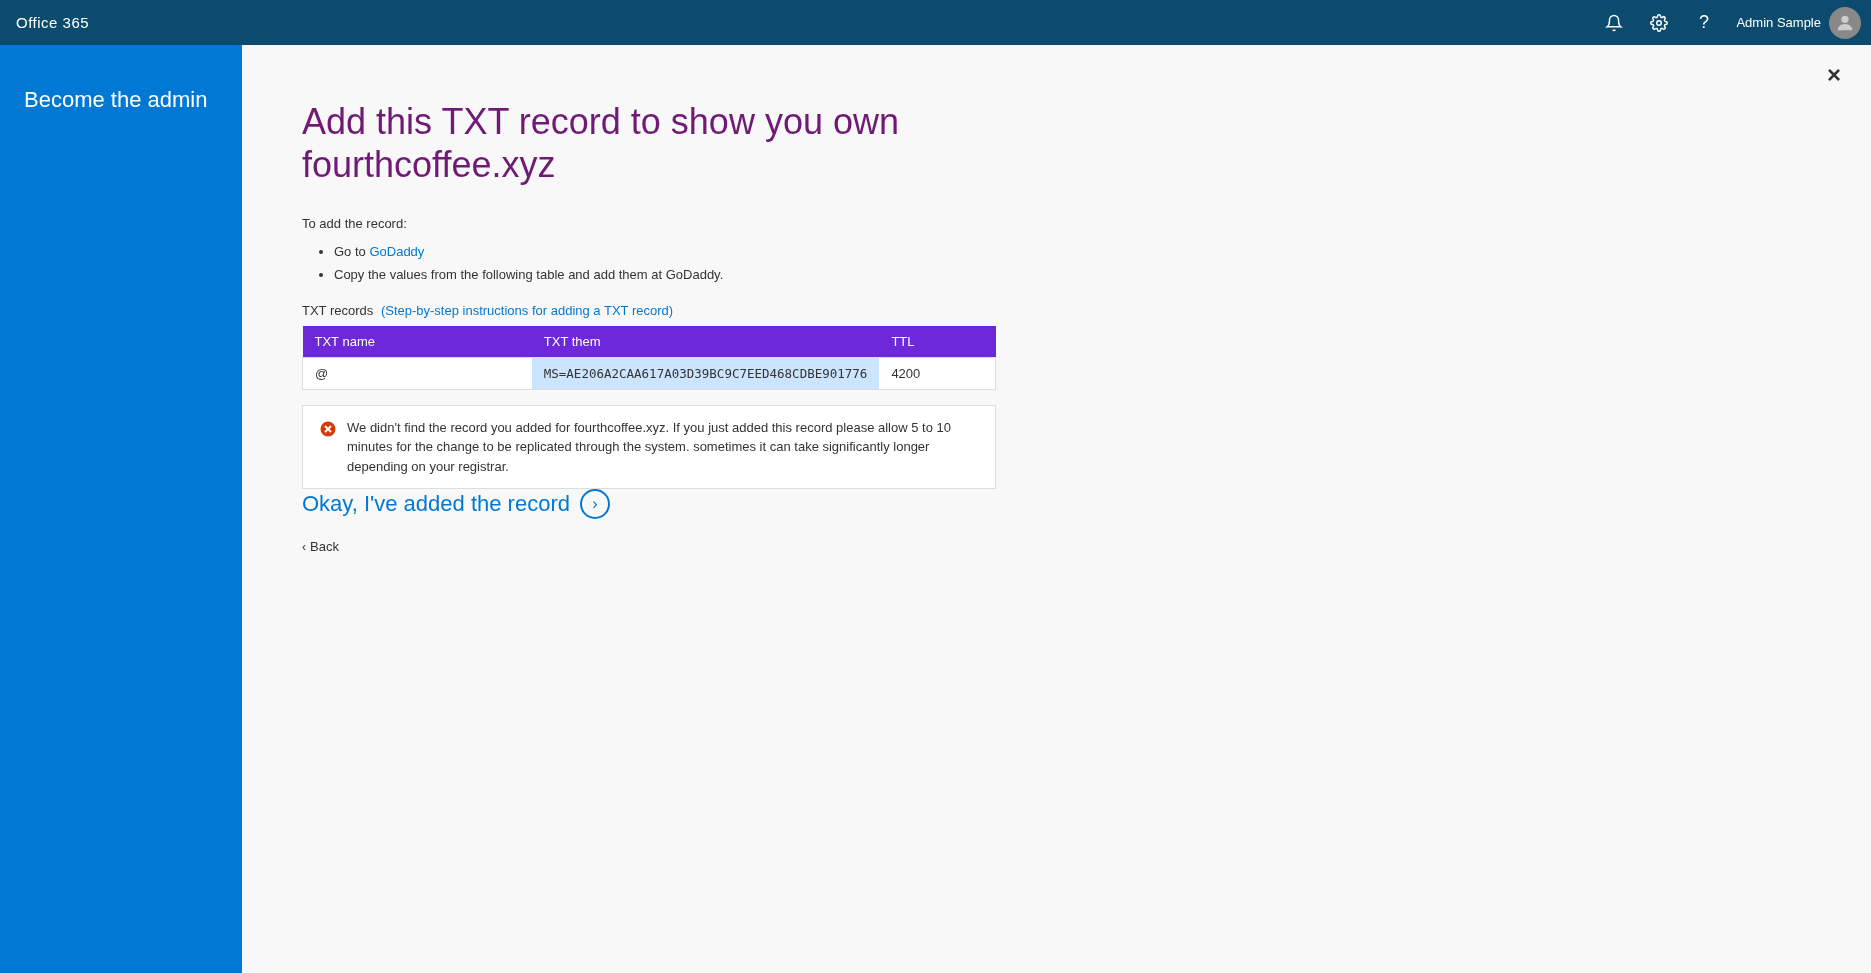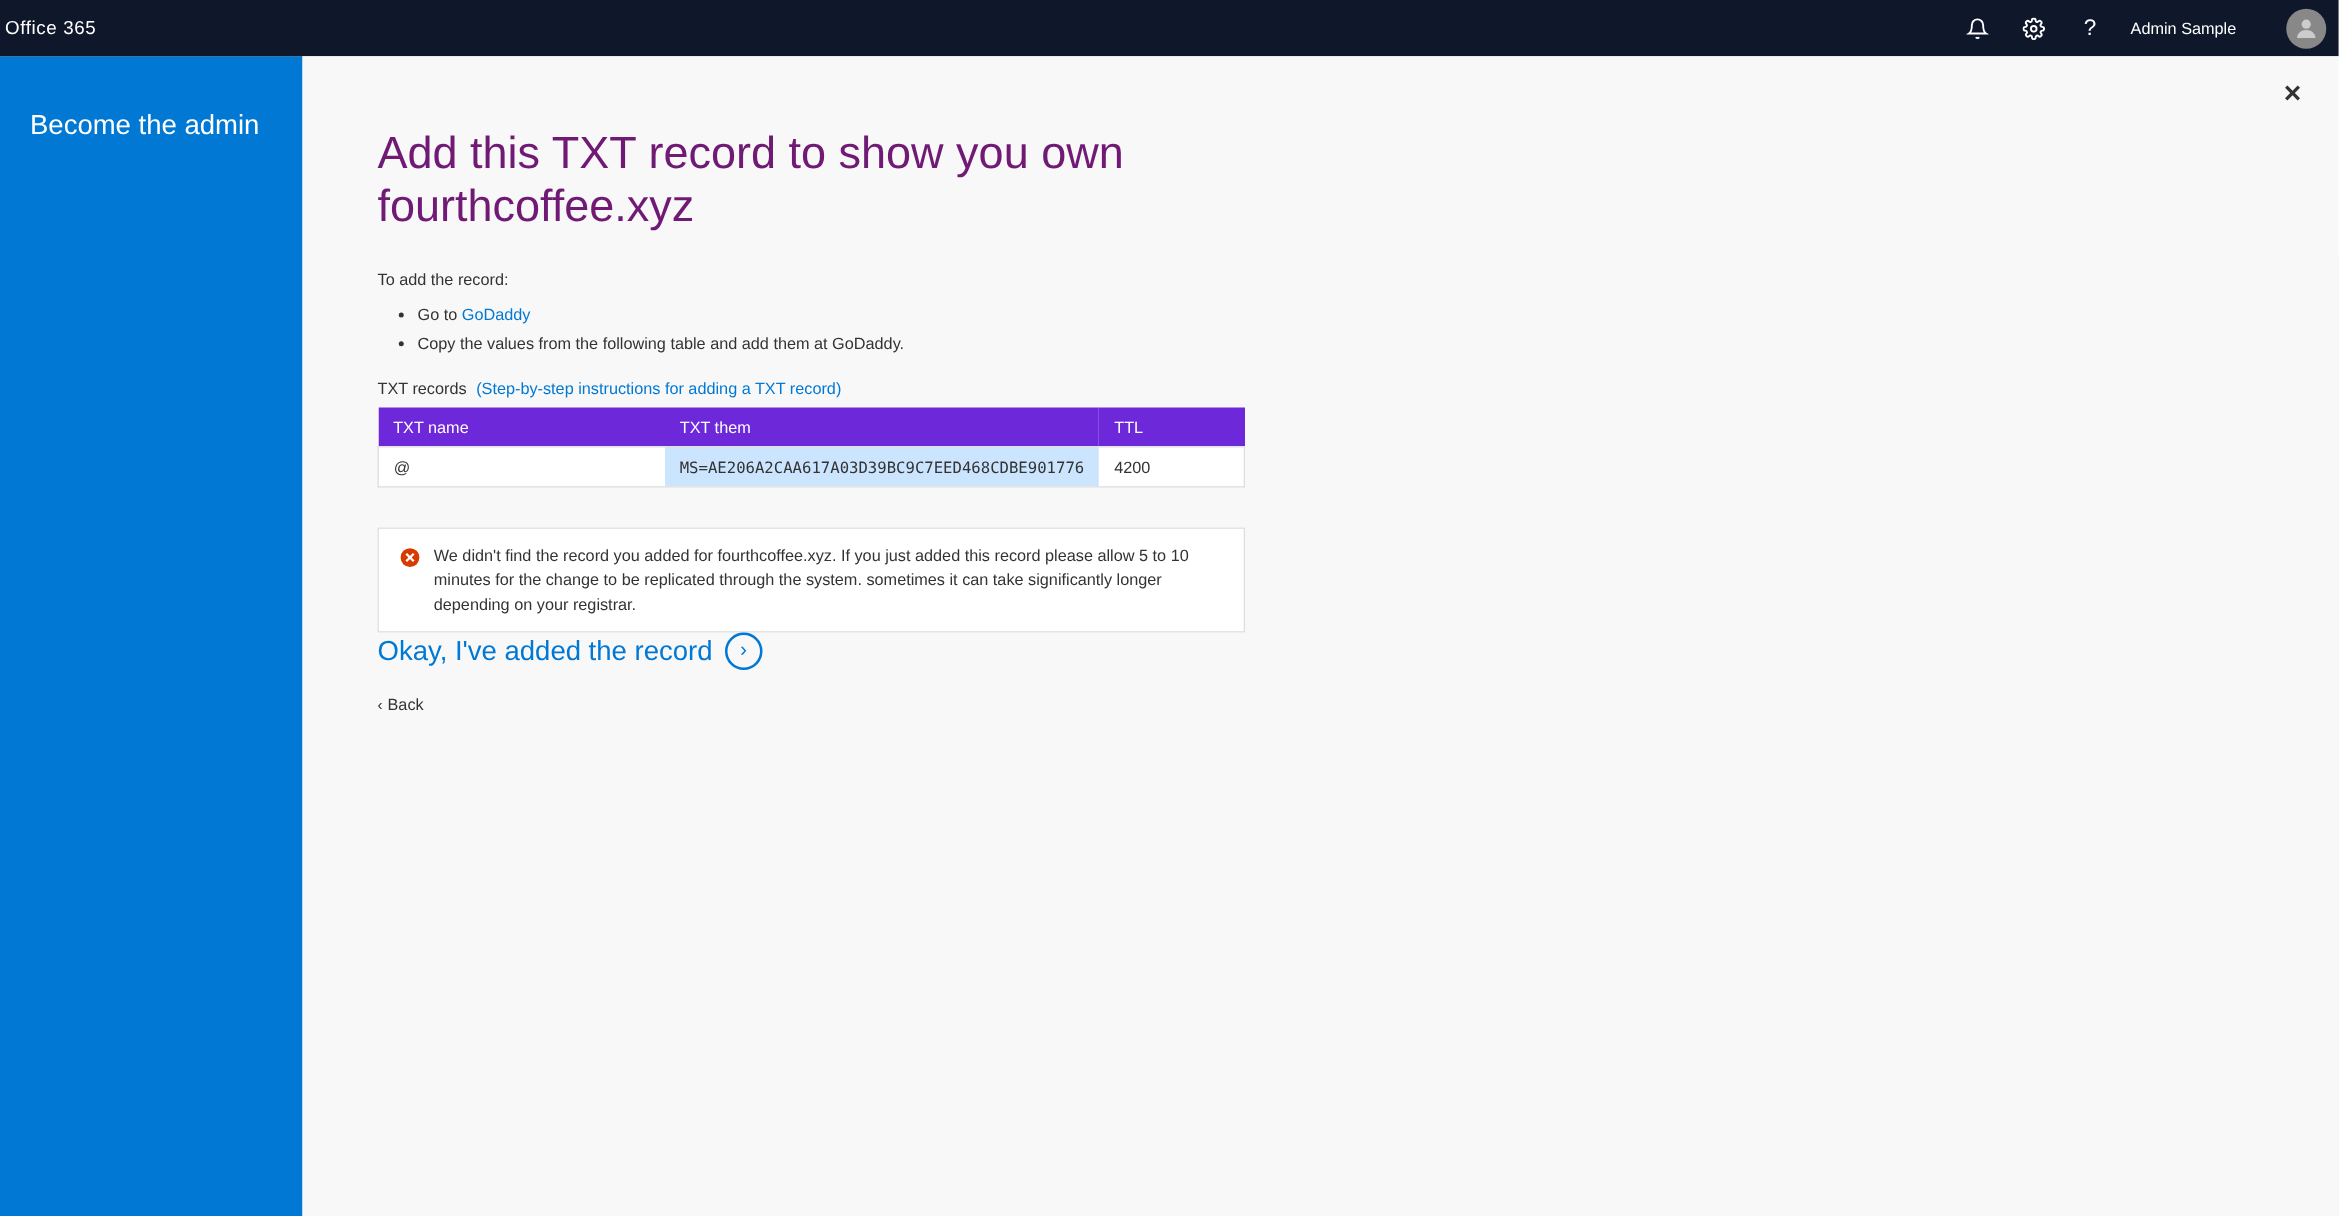--- a/index.html
+++ b/index.html
@@ -1,24 +1,24 @@
 <!DOCTYPE html>
 <html><head>
   <meta charset="utf-8">
   <style>
     * { box-sizing: border-box; margin: 0; padding: 0; }
     body { font-family: 'Segoe UI', sans-serif; background: #fff; width: 1871px; min-height: 973px; overflow-x: hidden; }
 
     
     .topbar {
-      background: #0f172a;
+      background: #0c4a6e;
       height: 45px;
       display: flex;
       align-items: center;
-      padding: 0 4px;
+      padding: 0 16px;
       color: #fff;
       position: relative;
     }
     .topbar-logo {
       font-size: 15px;
       font-weight: 300;
       letter-spacing: 0.5px;
       color: #fff;
     }
     .topbar-right {
@@ -40,21 +40,20 @@
       cursor: pointer;
     }
     .topbar-user {
       display: flex;
       align-items: center;
       height: 45px;
       padding: 0 10px;
       cursor: pointer;
       color: #fff;
       font-size: 13px;
-      gap: 32px;
     }
     .topbar-avatar {
       width: 32px;
       height: 32px;
       border-radius: 50%;
       background: #888;
       margin-left: 8px;
       display: flex;
       align-items: center;
       justify-content: center;
@@ -177,21 +176,21 @@
       font-family: monospace;
       font-size: 12.5px;
     }
 
     
     .error-box {
       width: 694px;
       border: 1px solid #ddd;
       background: #fff;
       padding: 12px 16px;
-      margin-top: 32px;
+      margin-top: 15px;
       display: flex;
       align-items: flex-start;
       font-size: 13px;
       color: #333;
       line-height: 1.5;
     }
     .error-icon {
       color: #d83b01;
       font-size: 18px;
       margin-right: 10px;

